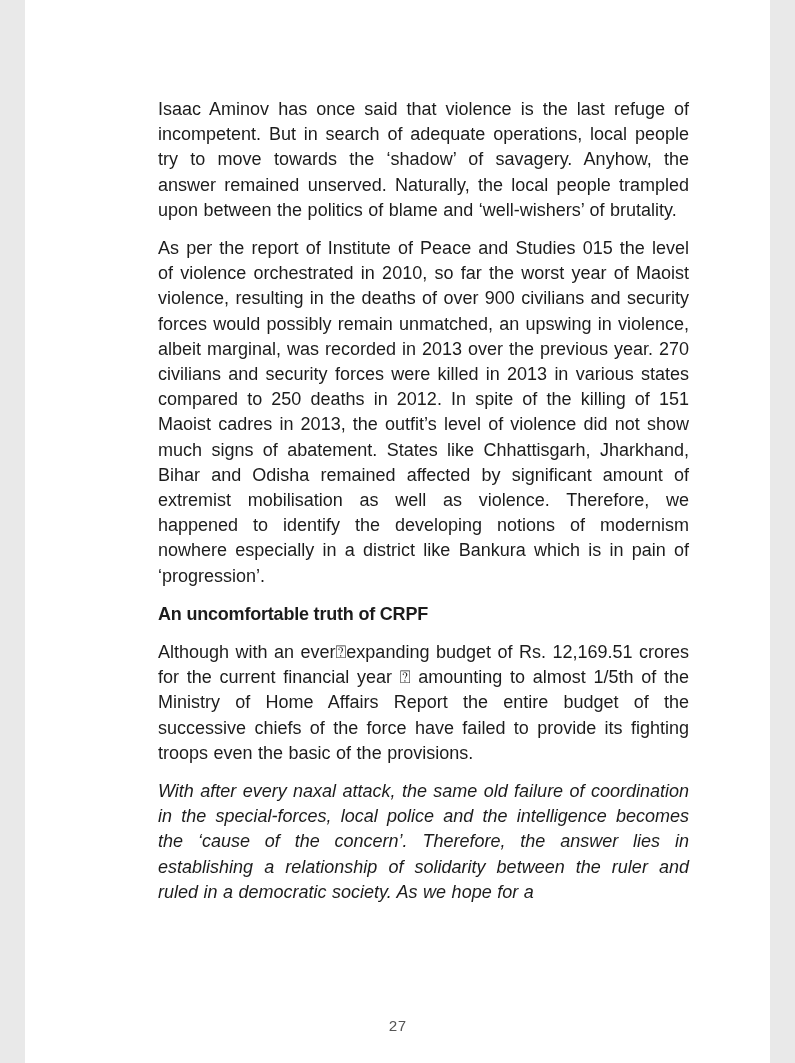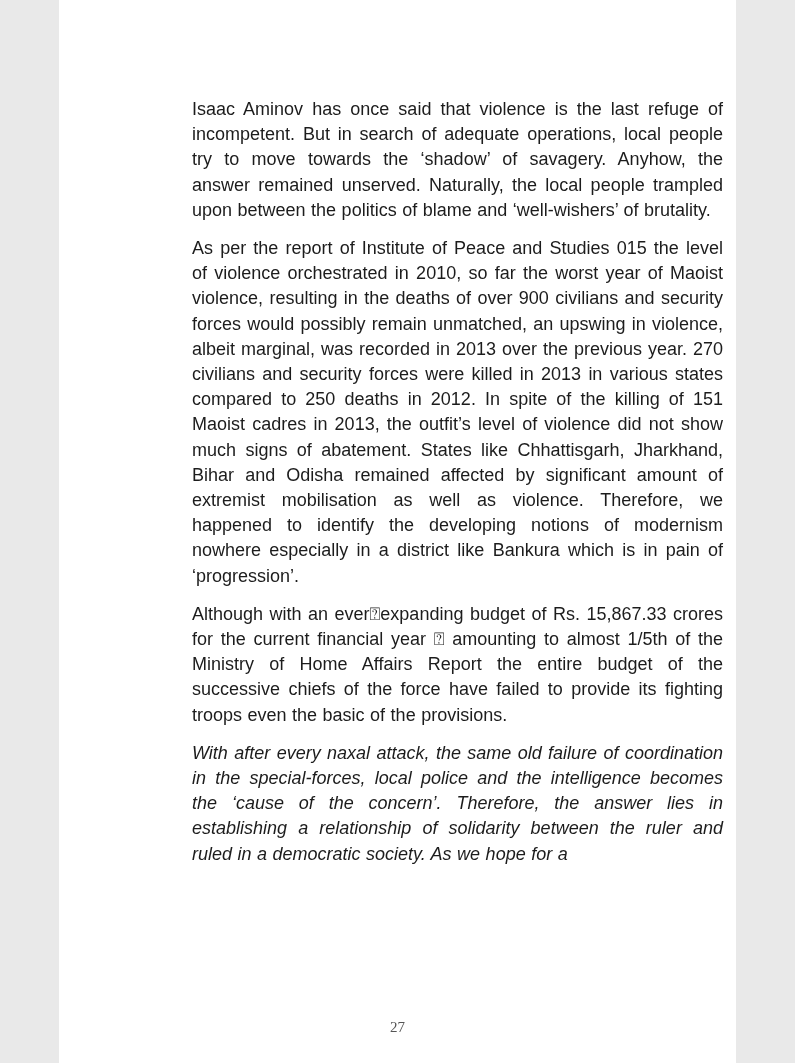--- a/index.html
+++ b/index.html
@@ -1,19 +1,19 @@
 <!DOCTYPE html>
 <html><head>
 <meta charset="utf-8">
 <style>
   * { box-sizing: border-box; margin: 0; padding: 0; }
   html, body { background: #e9e9e9; }
   .page {
     position: relative;
-    width: 677px;
+    width: 745px;
     height: 1063px;
     margin: 0 auto;
     background: #ffffff;
     font-family: "Liberation Sans", "DejaVu Sans", sans-serif;
     overflow: hidden;
   }
   .content {
     position: absolute;
     top: 97px;
     left: 133px;
@@ -36,29 +36,30 @@
     margin-top: 2px;
     margin-bottom: 13px;
     letter-spacing: -0.2px;
   }
   .page-number {
     position: absolute;
     bottom: 27px;
     left: 0;
     width: 100%;
     text-align: center;
-    font-family: Liberation Serif, serif;
+    font-family: Liberation Mono, monospace;
     font-size: 15px;
     color: #555555;
   }
 </style>
 </head>
 <body>
 
 <div class="page">
   <div class="content">
     <p class="para">Isaac Aminov has once said that violence is the last refuge of incompetent. But in search of adequate operations, local people try to move towards the ‘shadow’ of savagery. Anyhow, the answer remained unserved. Naturally, the local people trampled upon between the politics of blame and ‘well-wishers’ of brutality.</p>
     <p class="para">As per the report of Institute of Peace and Studies 015 the level of violence orchestrated in 2010, so far the worst year of Maoist violence, resulting in the deaths of over 900 civilians and security forces would possibly remain unmatched, an upswing in violence, albeit marginal, was recorded in 2013 over the previous year. 270 civilians and security forces were killed in 2013 in various states compared to 250 deaths in 2012. In spite of the killing of 151 Maoist cadres in 2013, the outfit’s level of violence did not show much signs of abatement. States like Chhattisgarh, Jharkhand, Bihar and Odisha remained affected by significant amount of extremist mobilisation as well as violence. Therefore, we happened to identify the developing notions of modernism nowhere especially in a district like Bankura which is in pain of ‘progression’.</p>
-    <p class="para">Although with an ever⍰expanding budget of Rs. 15,867.33 crores for the current financial year ⍰ amounting to almost 1/5th of the Ministry of Home Affairs Report the entire budget of the successive chiefs of the force have failed to provide its fighting troops even the basic of the provisions.</p>
+    <h2 class="section-heading">An uncomfortable truth of CRPF</h2>
+    <p class="para">Although with an ever⍰expanding budget of Rs. 12,169.51 crores for the current financial year ⍰ amounting to almost 1/5th of the Ministry of Home Affairs Report the entire budget of the successive chiefs of the force have failed to provide its fighting troops even the basic of the provisions.</p>
     <p class="para">With after every naxal attack, the same old failure of coordination in the special-forces, local police and the intelligence becomes the ‘cause of the concern’. Therefore, the answer lies in establishing a relationship of solidarity between the ruler and ruled in a democratic society. As we hope for a</p>
   </div>
   <div class="page-number">27</div>
 </div>
 
 </body></html>

